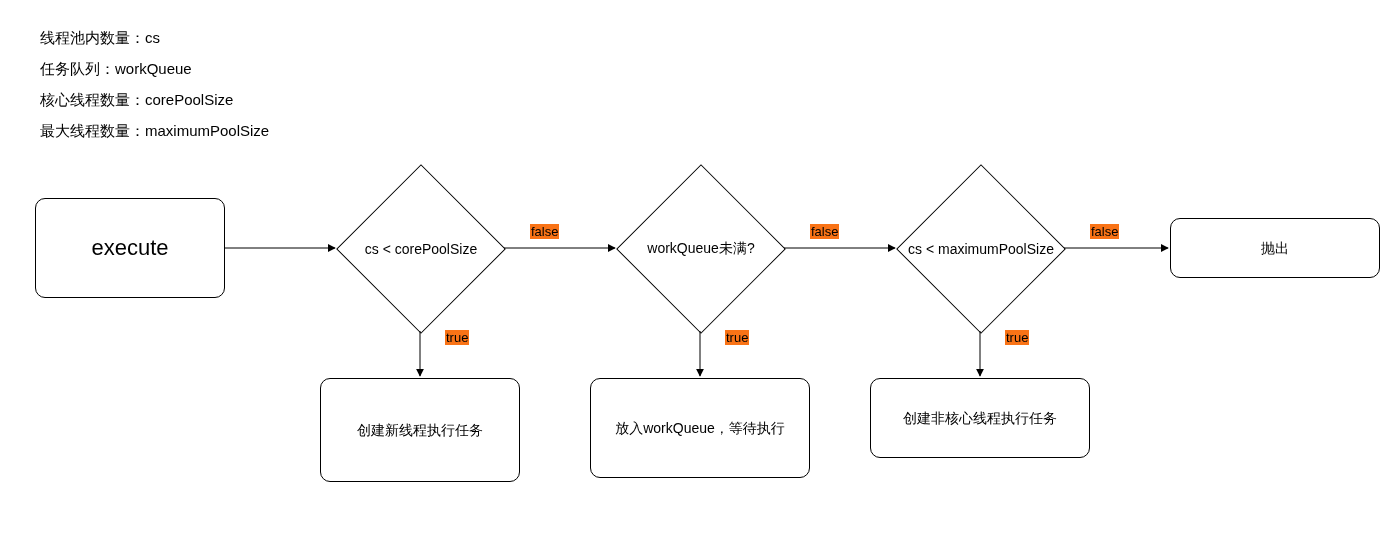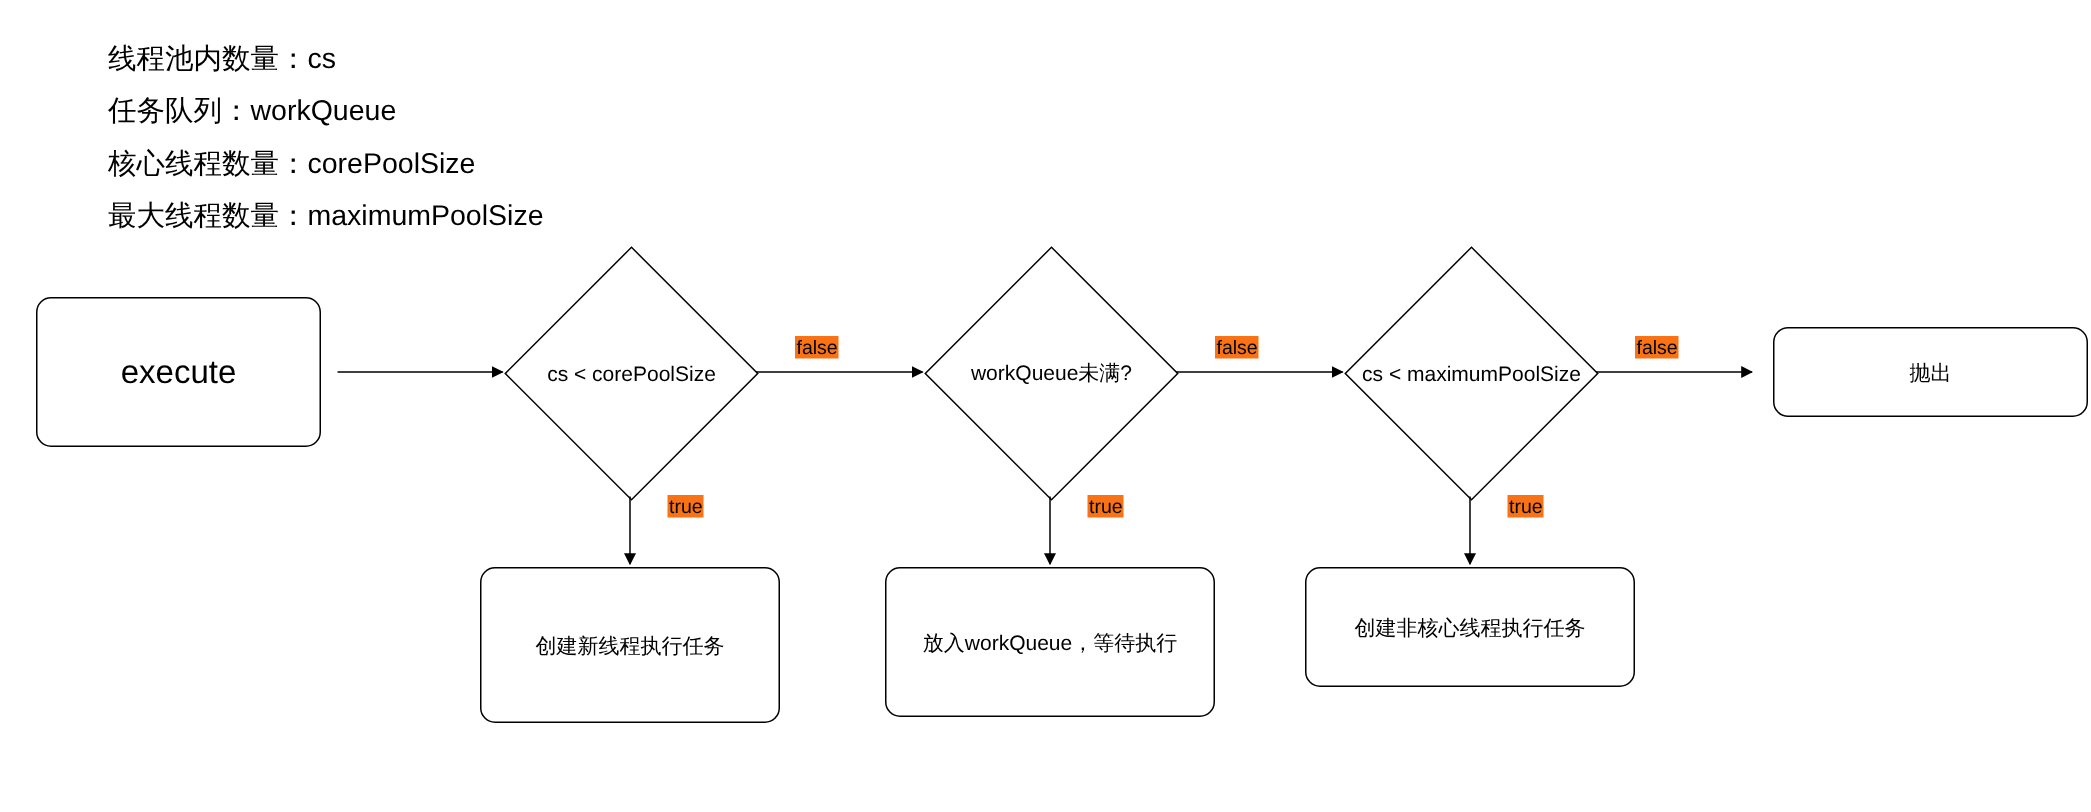--- a/index.html
+++ b/index.html
@@ -13,23 +13,22 @@
   }
   .stage {
     position: relative;
     width: 1394px;
     height: 541px;
   }
   .legend {
     position: absolute;
     left: 40px;
     top: 30px;
-    font-size: 19px;
+    font-size: 15px;
     line-height: 1;
-    margin-left: 32px;
   }
   .legend div {
     margin-bottom: 16px;
   }
   .box {
     position: absolute;
     border: 1px solid #000;
     border-radius: 10px;
     display: flex;
     align-items: center;
@@ -80,37 +79,37 @@
 
 <div class="stage">
 
   <div class="legend">
     <div>线程池内数量：cs</div>
     <div>任务队列：workQueue</div>
     <div>核心线程数量：corePoolSize</div>
     <div>最大线程数量：maximumPoolSize</div>
   </div>
 
-  <div class="box start-box" style="left:24px; top:198px; width:190px; height:100px;">
+  <div class="box start-box" style="left:35px; top:198px; width:190px; height:100px;">
     <span>execute</span>
   </div>
 
   <div class="diamond" style="left:361px; top:189px; width:118px; height:118px;">
     <div class="inner">cs &lt; corePoolSize</div>
   </div>
 
   <div class="diamond" style="left:641px; top:189px; width:118px; height:118px;">
     <div class="inner">workQueue未满?</div>
   </div>
 
   <div class="diamond" style="left:921px; top:189px; width:118px; height:118px;">
     <div class="inner">cs &lt; maximumPoolSize</div>
   </div>
 
-  <div class="box" style="left:1170px; top:218px; width:210px; height:60px;margin-left:12px;">
+  <div class="box" style="left:1170px; top:218px; width:210px; height:60px;">
     <div>
       <div>抛出</div>
     </div>
   </div>
 
   <div class="box" style="left:320px; top:378px; width:200px; height:104px;">
     <span>创建新线程执行任务</span>
   </div>
 
   <div class="box" style="left:590px; top:378px; width:220px; height:100px;">

